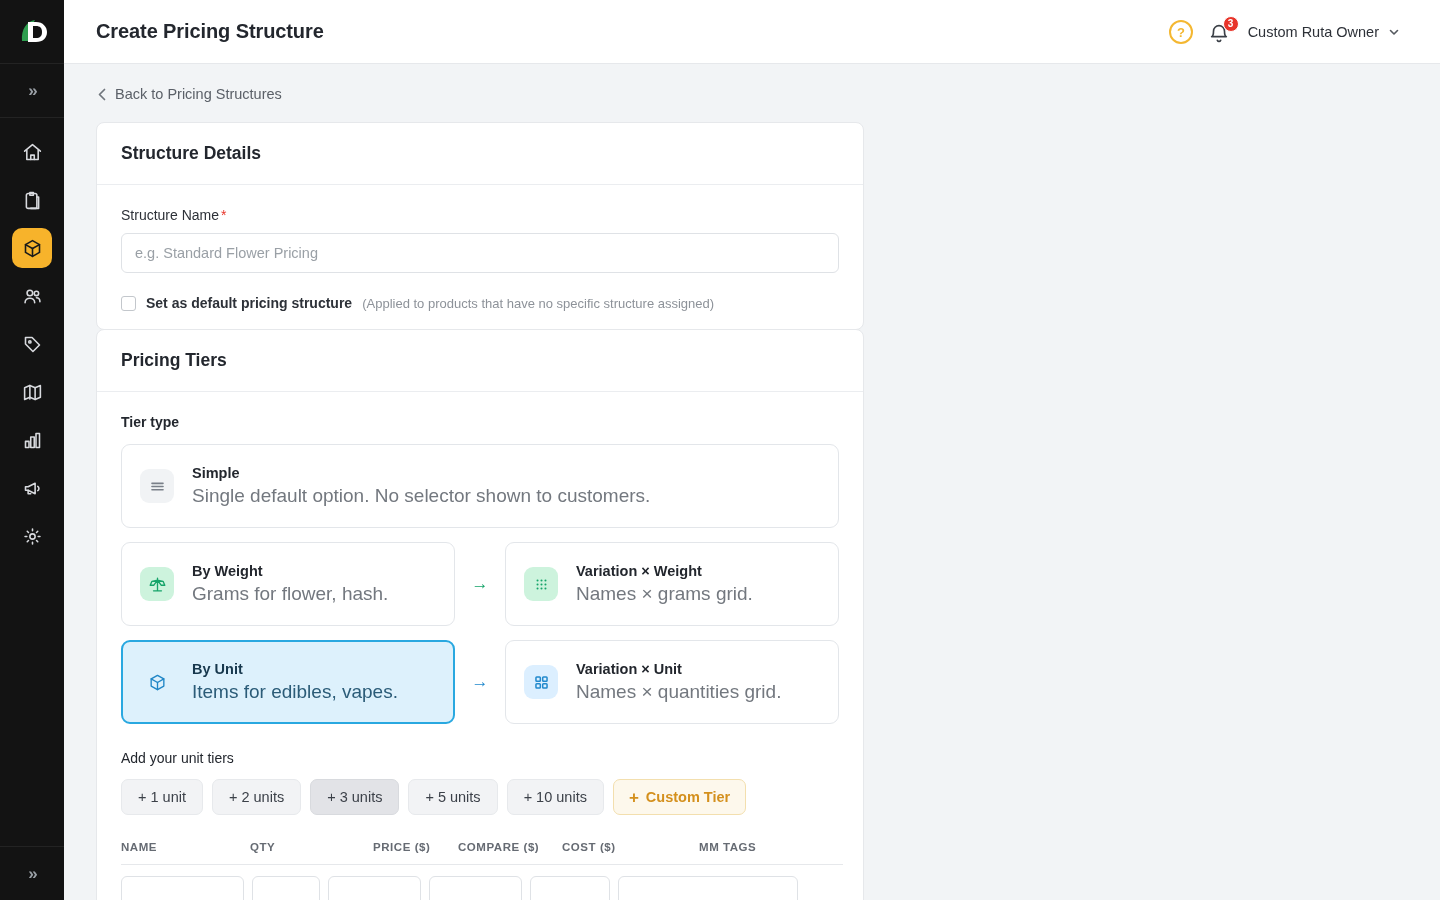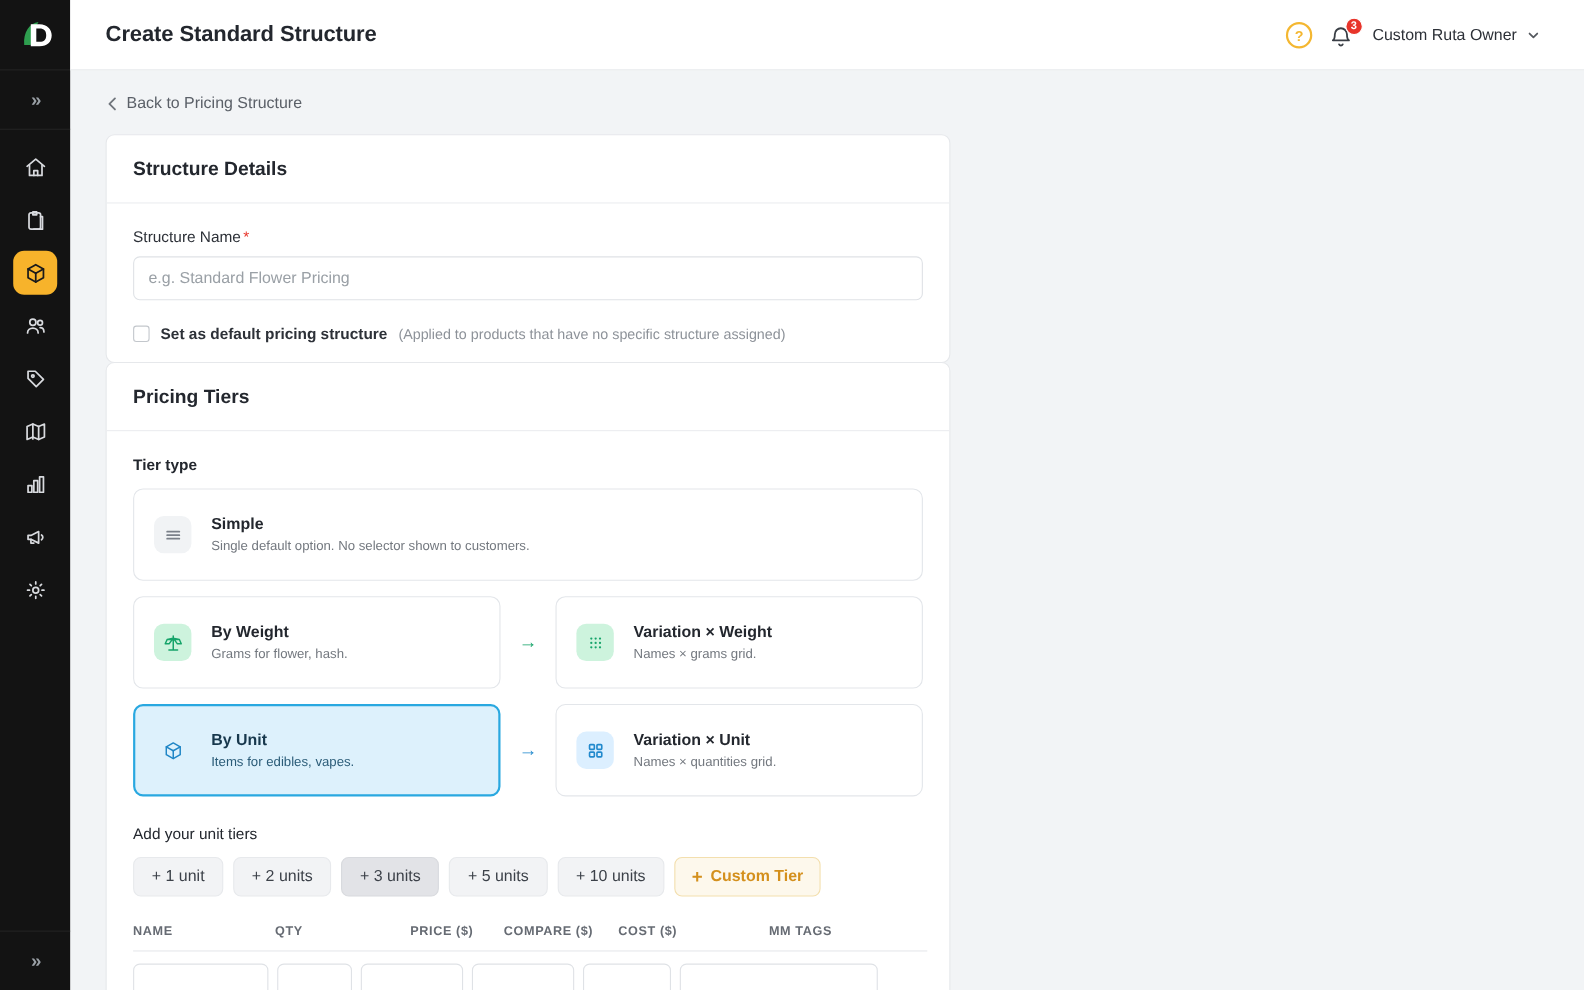--- a/index.html
+++ b/index.html
@@ -115,21 +115,21 @@
   .opt-icon {
     width: 34px; height: 34px; border-radius: 9px; flex: 0 0 34px;
     display: flex; align-items: center; justify-content: center;
   }
   .opt-icon svg { width: 19px; height: 19px; display: block; }
   .ic-gray { background: #f1f3f5; color: #7a8089; }
   .ic-green { background: #cdf3dd; color: #16a46a; }
   .ic-blue { background: #dcefff; color: #2189cd; }
   .ic-blue-plain { background: transparent; color: #1f86c6; }
   .opt-title { font-size: 14.5px; font-weight: bold; color: #23272e; }
-  .opt-desc { font-size: 12px; color: #73787f; margin-top: 4px; }
+  .opt-desc { font-size: 19px; color: #73787f; margin-top: 4px; }
 
   .pair-row { display: flex; align-items: center; margin-top: 14px; }
   .pair-card { width: 378px; height: 84px; }
   .pair-arrow {
     width: 50px; flex: 0 0 50px; display: flex; align-items: center; justify-content: center;
     font-size: 17px; font-weight: bold;
   }
   .arrow-green { color: #16a46a; }
   .arrow-blue { color: #2189cd; }
 
@@ -271,21 +271,21 @@
     <div class="spacer"></div>
 
     <div class="collapse-btn bottom">
       <span class="chev2">»</span>
     </div>
   </nav>
 
   <div class="main">
 
     <header class="topbar">
-      <div class="page-title">Create Standard Structure</div>
+      <div class="page-title">Create Pricing Structure</div>
 
       <div class="topbar-right">
         <svg class="help-icon" viewBox="0 0 26 26">
           <circle cx="13" cy="13" r="11" fill="none" stroke="#f4b731" stroke-width="2"></circle>
           <text x="13" y="18" text-anchor="middle" font-size="13" font-weight="bold" fill="#f4b731" font-family="Liberation Sans, sans-serif">?</text>
         </svg>
 
         <div class="bell-wrap">
           <svg viewBox="0 0 24 24" fill="none" stroke="currentColor" stroke-width="1.8" stroke-linecap="round" stroke-linejoin="round">
             <path d="M6 10a6 6 0 1112 0c0 5 2 6 2 6H4s2-1 2-6z"></path>
@@ -302,21 +302,21 @@
         </div>
       </div>
     </header>
 
     <div class="content">
 
       <div class="back-link">
         <svg class="back-chevron" width="8" height="13" viewBox="0 0 8 13" fill="none" stroke="currentColor" stroke-width="1.7" stroke-linecap="round" stroke-linejoin="round">
           <path d="M6.5 1.5L1.5 6.5l5 5"></path>
         </svg>
-        <span>Back to Pricing Structure</span>
+        <span>Back to Pricing Structures</span>
       </div>
 
       
       <section class="card">
         <div class="card-header">
           <h2>Structure Details</h2>
         </div>
         <div class="card-body">
           <div class="field-label">
             <span>Structure Name</span><span class="req">*</span>

